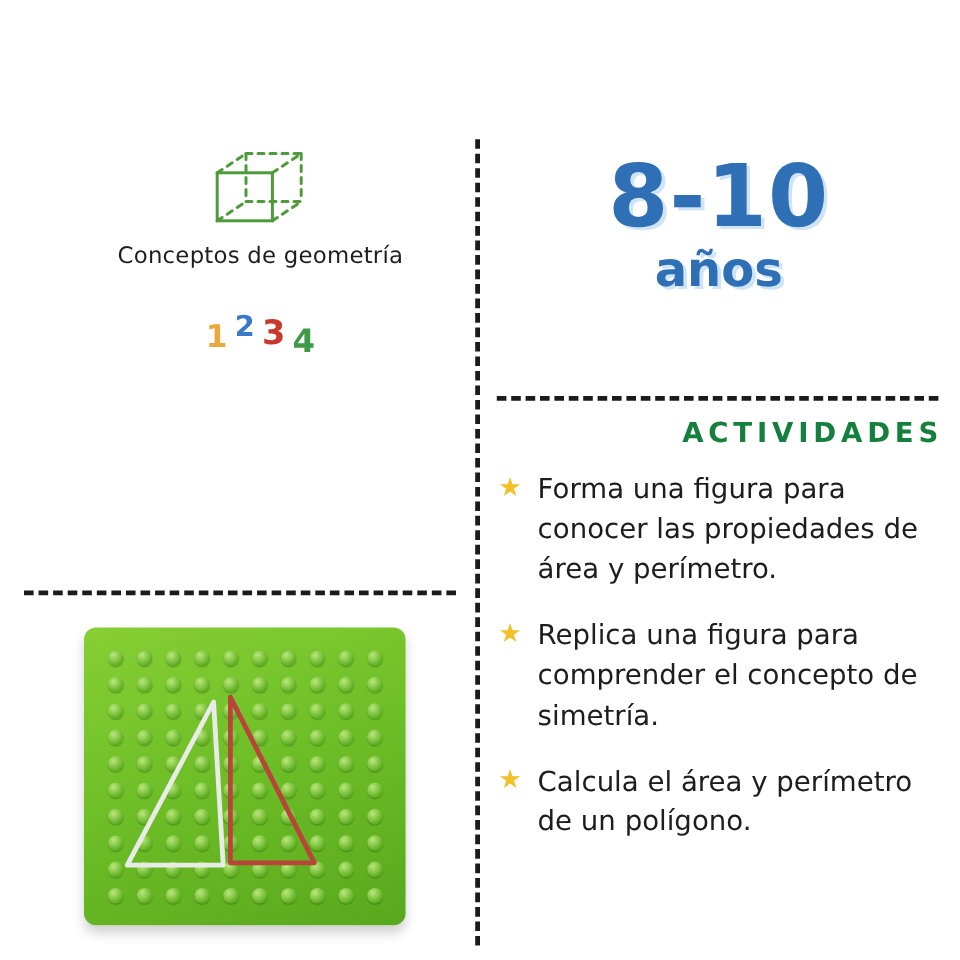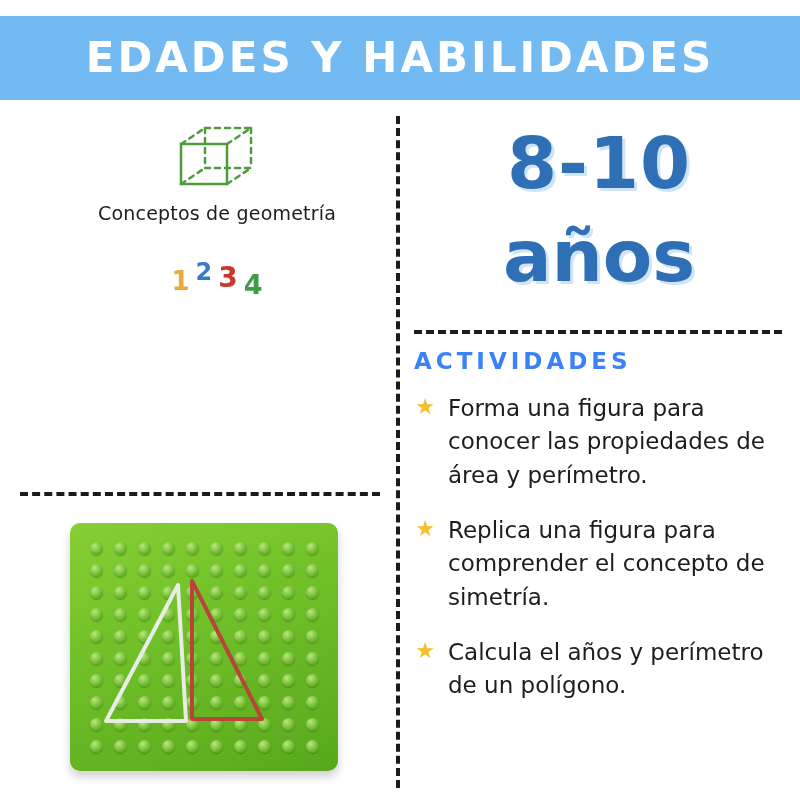--- a/index.html
+++ b/index.html
@@ -144,40 +144,40 @@
     font-weight: bold;
     font-size: 72px;
     color: #2f6fb5;
     letter-spacing: 1px;
     line-height: 1.05;
     text-shadow: 3px 3px 0 #cfe4f7;
   }
   .age-unit {
     font-family: "DejaVu Sans", sans-serif;
     font-weight: bold;
-    font-size: 72px;
+    font-size: 40px;
     color: #2f6fb5;
     line-height: 1;
-    margin-top: 18px;
+    margin-top: 3px;
     text-shadow: 3px 3px 0 #cfe4f7;
   }
 
   
   .activities {
     position: absolute;
     left: 414px; top: 348px;
     width: 372px;
   }
   .activities-title {
     font-family: "DejaVu Sans", sans-serif;
     font-weight: bold;
     font-size: 23px;
     letter-spacing: 4px;
-    color: #3b82f6;
-    text-align: left;
+    color: #15803d;
+    text-align: right;
     margin-bottom: 18px;
   }
   .activity {
     display: flex;
     align-items: flex-start;
     gap: 12px;
     margin-bottom: 22px;
   }
   .star {
     flex: 0 0 auto;
@@ -193,23 +193,20 @@
     font-size: 23px;
     line-height: 1.45;
     color: #1d1d1d;
   }
 </style>
 </head>
 <body>
 
 <div class="page">
 
-  <div class="header">
-    <div class="header-title">EDADES Y HABILIDADES</div>
-  </div>
 
   <div class="vline"></div>
   <div class="hline-left"></div>
   <div class="hline-right"></div>
 
   <div class="skills">
 
     <div class="skill">
       <div class="skill-icon">
         <svg width="92" height="72" viewBox="0 0 92 72" aria-hidden="true">
@@ -366,17 +363,17 @@
       <div class="activity-text">Forma una figura para conocer las propiedades de área y perímetro.</div>
     </div>
 
     <div class="activity">
       <div class="star">★</div>
       <div class="activity-text">Replica una figura para comprender el concepto de simetría.</div>
     </div>
 
     <div class="activity">
       <div class="star">★</div>
-      <div class="activity-text">Calcula el años y perímetro de un polígono.</div>
+      <div class="activity-text">Calcula el área y perímetro de un polígono.</div>
     </div>
   </div>
 
 </div>
 
 </body></html>

